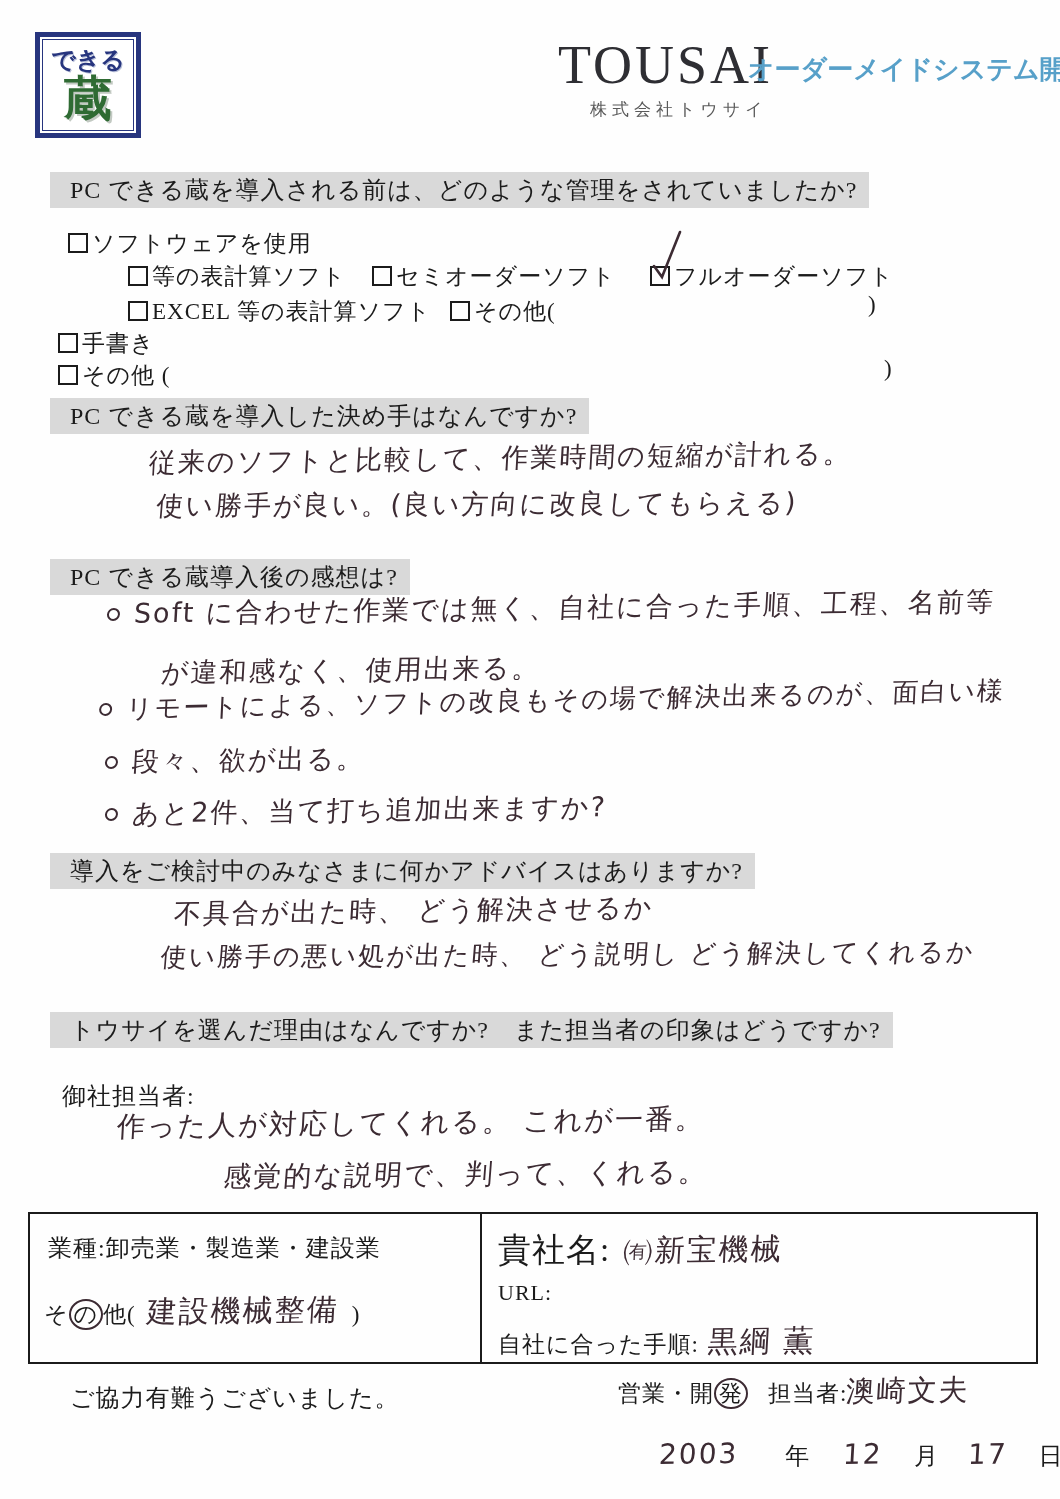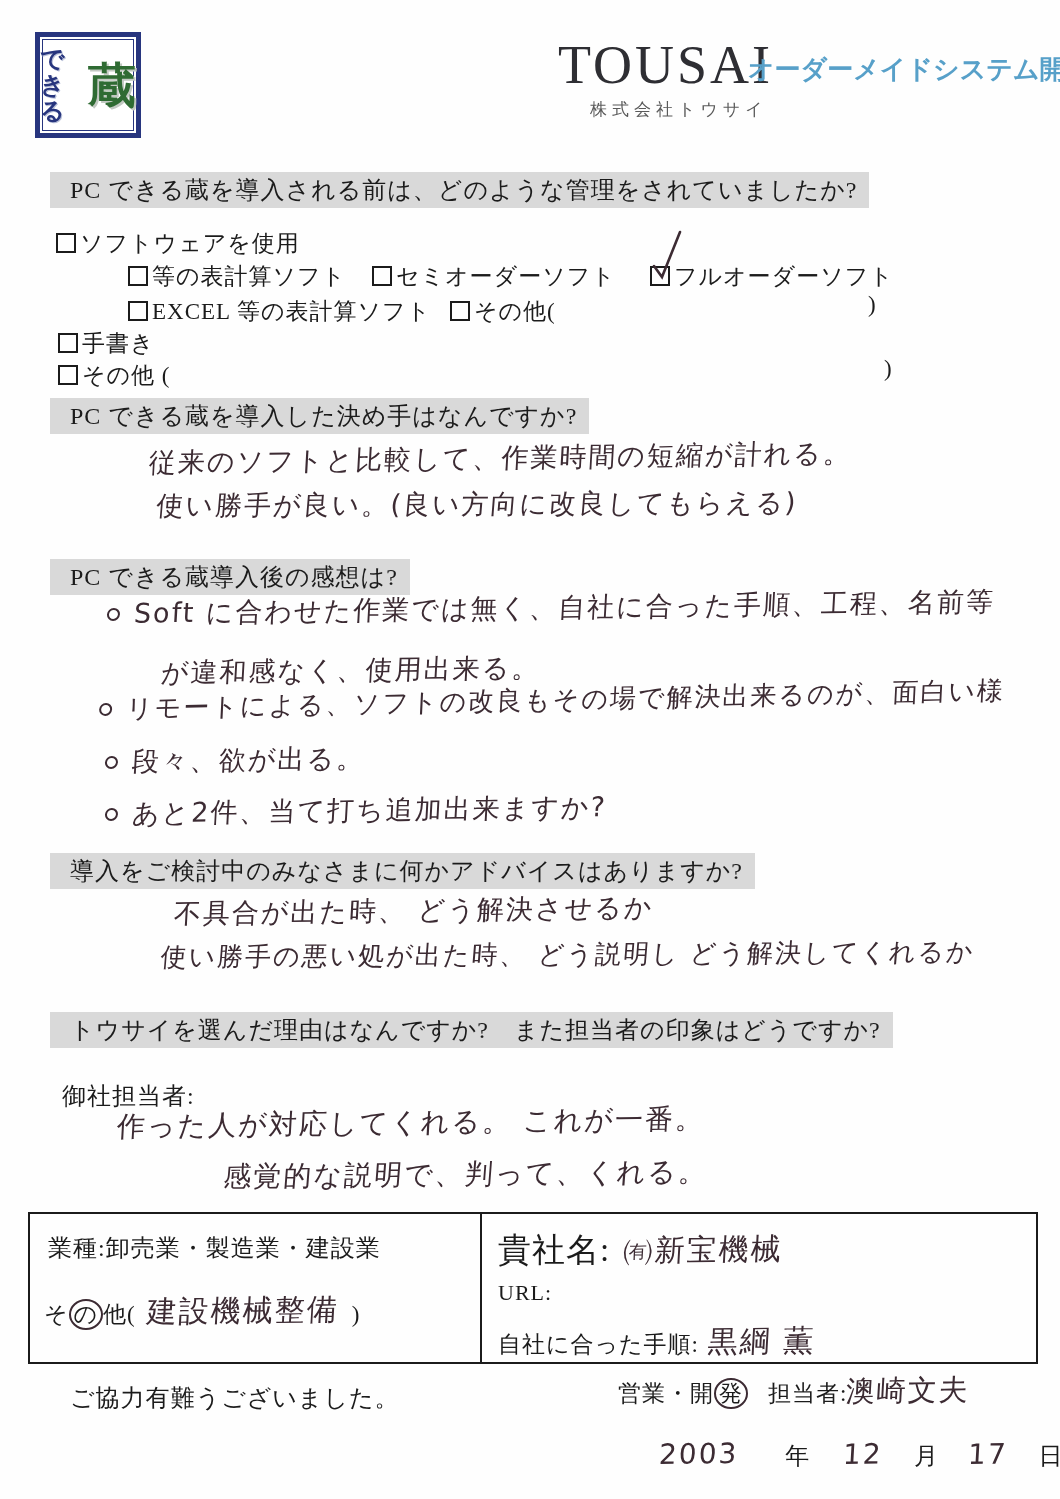--- a/index.html
+++ b/index.html
@@ -6,21 +6,21 @@
   .page{
     position:relative;width:1060px;height:1499px;margin:0 auto;
     background:#fefefe;overflow:hidden;
     font-family:"Liberation Serif", serif;color:#1b1b1b;
   }
   .abs{position:absolute;white-space:nowrap;}
   
   .logo{
     position:absolute;left:35px;top:32px;width:96px;height:96px;
     border:5px solid #27357e;box-shadow:inset 0 0 0 2px #fff, inset 0 0 0 3px #27357e;
-    display:flex;flex-direction:row;align-items:center;justify-content:center;
+    display:flex;flex-direction:column;align-items:center;justify-content:center;
     background:#fff;
   }
   .logo-top{font-family:"DejaVu Sans",sans-serif;font-weight:bold;color:#27357e;font-size:24px;line-height:26px;text-shadow:1px 1px 0 #b9c0d8;}
   .logo-bottom{font-family:"DejaVu Sans",sans-serif;font-weight:bold;color:#2f6b33;font-size:48px;line-height:50px;text-shadow:2px 2px 0 #c2c9c2;}
   .brand{left:558px;top:34px;font-size:54px;letter-spacing:3px;color:#2e2e33;font-family:"Liberation Serif",serif;}
   .brand-company{left:590px;top:98px;font-size:17px;letter-spacing:5px;color:#5a5a5a;font-family:"Liberation Sans",sans-serif;}
   .brand-tagline{left:748px;top:52px;font-size:26px;font-weight:bold;color:#57a0c9;font-family:"DejaVu Sans",sans-serif;}
   
   .qtitle{
     background:#d9d9d9;padding:5px 12px 5px 20px;font-size:24px;letter-spacing:1px;
@@ -63,21 +63,21 @@
     <div class="logo-bottom">蔵</div>
   </div>
 
   <div class="abs brand">TOUSAI</div>
   <div class="abs brand-company">株式会社トウサイ</div>
   <div class="abs brand-tagline">オーダーメイドシステム開発</div>
 
   <div class="abs" style="left:50px;top:174px;">
     <span class="qtitle">PC できる蔵を導入される前は、どのような管理をされていましたか?</span>
   </div>
-  <div class="abs printed" style="left:56px;top:228px;">
+  <div class="abs printed" style="left:68px;top:228px;">
     <span class="cb"></span><span>ソフトウェアを使用</span>
   </div>
   <div class="abs printed" style="left:128px;top:261px;">
     <span class="cb"></span><span>等の表計算ソフト</span>
   </div>
   <div class="abs printed" style="left:372px;top:261px;">
     <span class="cb"></span><span>セミオーダーソフト</span>
   </div>
   <div class="abs printed" style="left:650px;top:261px;">
     <span class="cb"></span><span>フルオーダーソフト</span>

